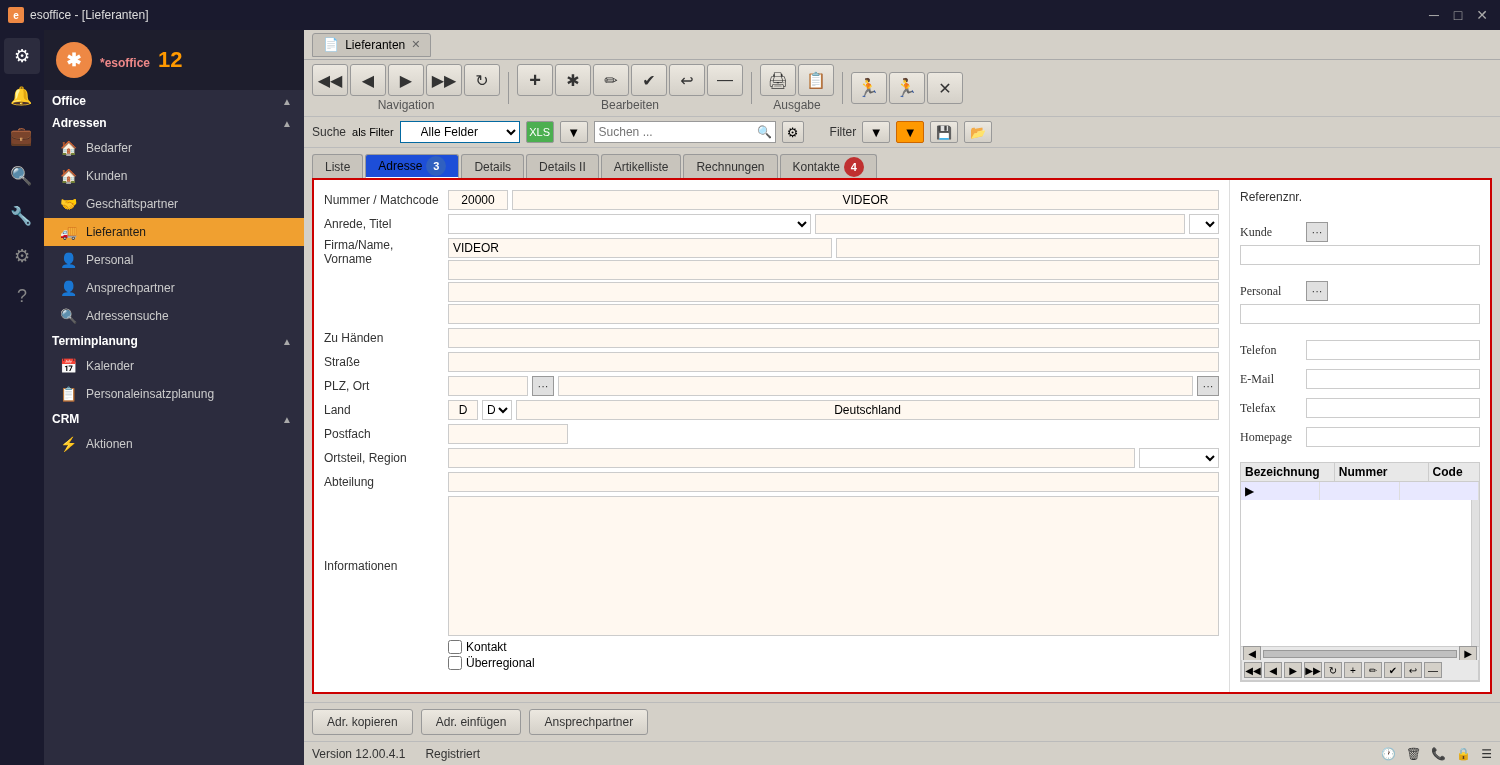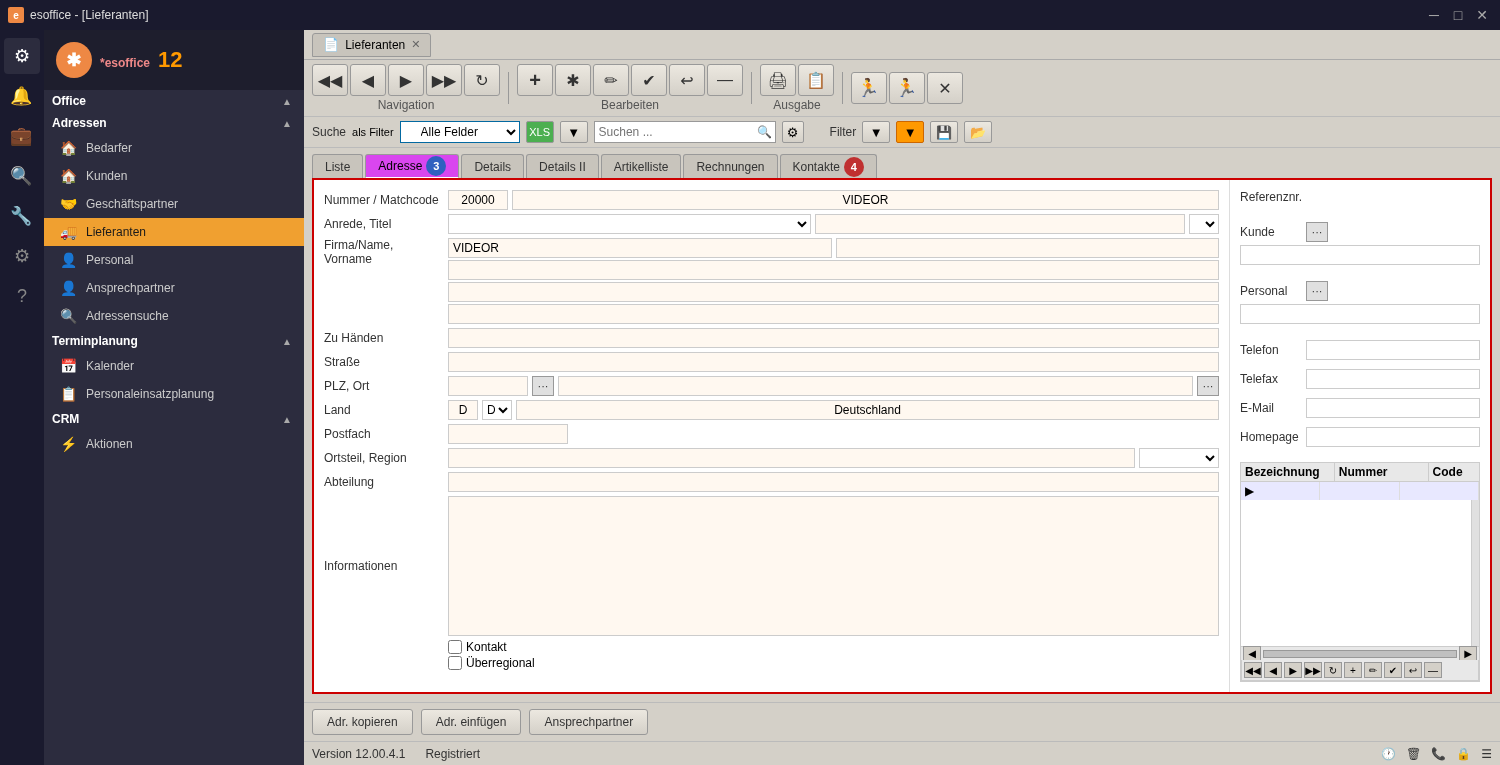--- a/index.html
+++ b/index.html
@@ -175,21 +175,21 @@
       padding: 0 12px;
       background: #c8c4bc;
       border: 1px solid #999;
       border-bottom: none;
       border-radius: 3px 3px 0 0;
       cursor: pointer;
       font-size: 12px;
       display: flex; align-items: center;
       color: #333;
     }
-    .form-tab.active { background: #d946ef; border-bottom: 1px solid white; color: #000; font-weight: normal; }
+    .form-tab.active { background: #1d4ed8; border-bottom: 1px solid white; color: #000; font-weight: normal; }
 
     
     .form-content {
       flex: 1;
       background: #d4d0c8;
       display: flex;
       padding: 0 8px 8px;
       overflow: hidden;
     }
     .form-body {
@@ -252,21 +252,21 @@
       color: #333;
       flex-shrink: 0;
     }
 
     
     .right-label { font-size: 12px; color: #333; margin-bottom: 2px; }
     .right-input { height: 20px; border: 1px solid #ccc; background: #fff; padding: 0 4px; font-size: 12px; width: 100%; }
     .right-section { margin-bottom: 10px; }
 
     .phone-label-input { display: flex; align-items: center; gap: 6px; margin-bottom: 3px; }
-    .phone-label { width: 60px; font-size: 12px; color: #333; }
+    .phone-label { width: 60px; font-size: 12px; color: #333; font-family: Liberation Serif, serif; }
     .mini-table-header { display: flex; background: #e8e8e8; border-bottom: 1px solid #ccc; }
     .mini-table-header .th { flex: 1; padding: 2px 4px; border-right: 1px solid #ccc; font-weight: bold; }
     .mini-table-header .th:last-child { border-right: none; }
     .mini-table-row { display: flex; }
     .mini-table-row .td { flex: 1; padding: 2px 4px; border-right: 1px solid #ddd; height: 18px; }
 
     
     .table-nav { display: flex; align-items: center; gap: 2px; padding: 2px; background: #e8e8e8; border: 1px solid #ccc; border-top: none; }
     .tn-btn { width: 18px; height: 16px; background: #d4d0c8; border: 1px solid #999; cursor: pointer; display: flex; align-items: center; justify-content: center; font-size: 10px; }
 
@@ -654,26 +654,26 @@
             </div>
             <input class="right-input" type="text" value="" style="">
           </div>
 
           <div class="phone-label-input">
             <span class="phone-label">Telefon</span>
             <input class="right-input" type="text" value="" style="flex: 1 1 0%;">
           </div>
 
           <div class="phone-label-input">
+            <span class="phone-label">E-Mail</span>
+            <input class="right-input" type="text" value="" style="flex: 1 1 0%;">
+          </div>
+
+          <div class="phone-label-input">
             <span class="phone-label">Telefax</span>
-            <input class="right-input" type="text" value="" style="flex: 1 1 0%;">
-          </div>
-
-          <div class="phone-label-input">
-            <span class="phone-label">E-Mail</span>
             <input class="right-input" type="text" value="" style="flex: 1 1 0%;">
           </div>
 
           <div class="phone-label-input">
             <span class="phone-label">Homepage</span>
             <input class="right-input" type="text" value="" style="flex: 1 1 0%;">
           </div>
 
           <div style="margin-top:6px; border:1px solid #ccc; flex:1; display:flex; flex-direction:column; overflow:hidden;">
             <div class="mini-table-header">

